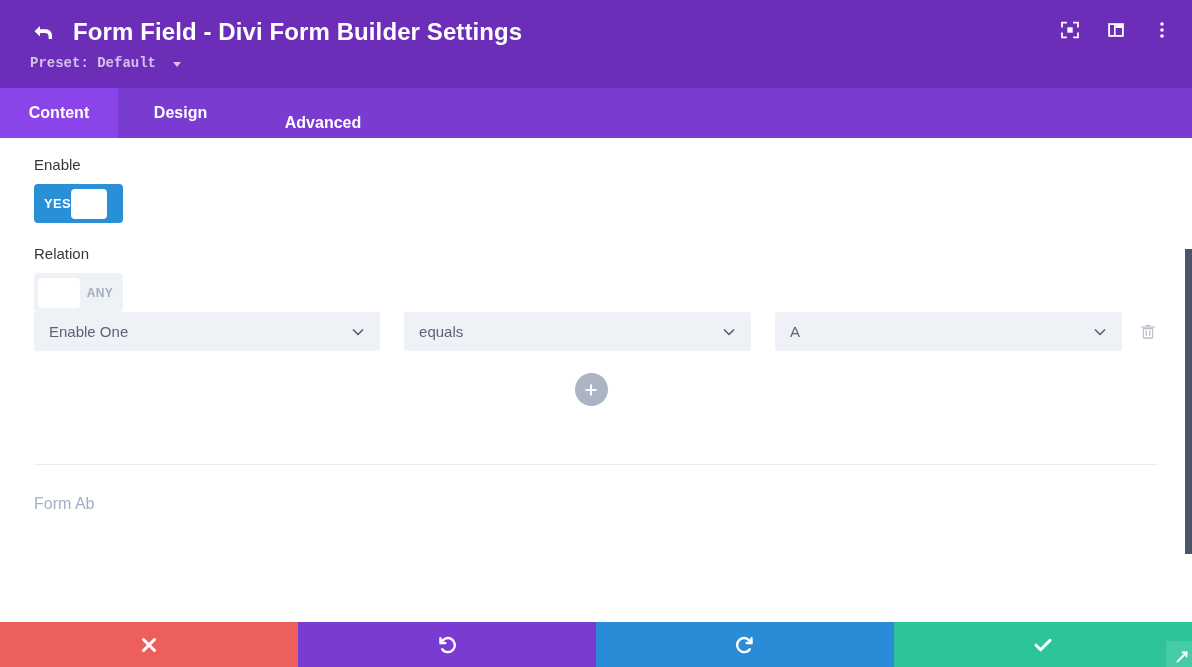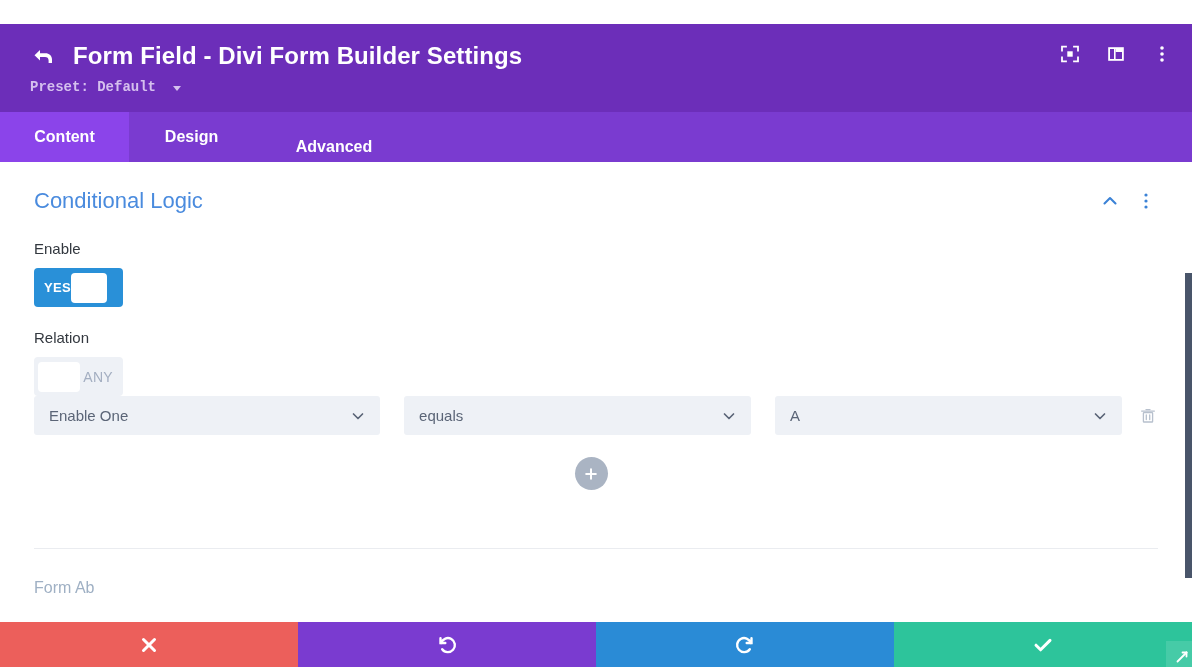--- a/index.html
+++ b/index.html
@@ -19,21 +19,20 @@
     background: #ffffff;
     overflow: hidden;
   }
 
   
   .modal-header {
     position: relative;
     height: 88px;
     background: #6c2eb9;
     padding: 14px 18px 0 30px;
-    margin-top: 24px;
   }
   .header-top {
     display: flex;
     align-items: center;
     gap: 17px;
     height: 36px;
   }
   .back-arrow {
     width: 26px;
     height: 26px;
@@ -97,21 +96,21 @@
     display: flex;
     align-items: center;
     justify-content: center;
     height: 50px;
     font-size: 16px;
     font-weight: bold;
     color: #ffffff;
     cursor: pointer;
     padding: 0 28px;
   }
-  .tab.w-content { width: 129px; padding: 16px; }
+  .tab.w-content { width: 118px; padding: 16px; }
   .tab.w-design  { width: 125px; padding: 0; }
   .tab.w-adv     { width: 160px; padding: 0; margin-top: 10px; }
   .tab.active { background: #8b44ea; }
 
   
   .body-area {
     position: relative;
     height: 529px;
     background: #ffffff;
     overflow: hidden;
@@ -190,22 +189,22 @@
     padding-right: 10px;
     justify-content: space-between;
   }
   .toggle.off .tg-knob {
     width: 42px;
     height: 30px;
     background: #ffffff;
     border-radius: 4px;
   }
   .toggle.off .tg-text {
-    font-size: 14px;
-    font-weight: normal;
+    font-size: 12px;
+    font-weight: bold;
     color: #a3aec1;
     letter-spacing: 0.3px;
   }
 
   
   .rules-row {
     display: flex;
     align-items: center;
     gap: 24px;
   }
@@ -375,37 +374,20 @@
   <div class="tab-bar">
     <div class="tab w-content active">Content</div>
     <div class="tab w-design">Design</div>
     <div class="tab w-adv">Advanced</div>
   </div>
 
   <div class="body-area">
 
     <div class="section">
 
-      <div class="section-head">
-        <div class="section-title">Conditional Logic</div>
-        <div class="section-actions">
-          <div class="sect-icon">
-            <svg width="20" height="20" viewBox="0 0 20 20" fill="none" stroke="#3b82d6" stroke-width="2.1" stroke-linecap="round" stroke-linejoin="round">
-              <path d="M4.5 12.5 L10 7 L15.5 12.5"></path>
-            </svg>
-          </div>
-          <div class="sect-icon">
-            <svg width="18" height="18" viewBox="0 0 18 18">
-              <circle cx="9" cy="3" r="1.6" fill="#3b82d6"></circle>
-              <circle cx="9" cy="9" r="1.6" fill="#3b82d6"></circle>
-              <circle cx="9" cy="15" r="1.6" fill="#3b82d6"></circle>
-            </svg>
-          </div>
-        </div>
-      </div>
 
       <div class="field-label first">Enable</div>
       <div class="toggle on">
         <span class="tg-text">YES</span>
         <span class="tg-knob"></span>
       </div>
 
       <div class="field-label">Relation</div>
       <div class="toggle off">
         <span class="tg-knob"></span>

